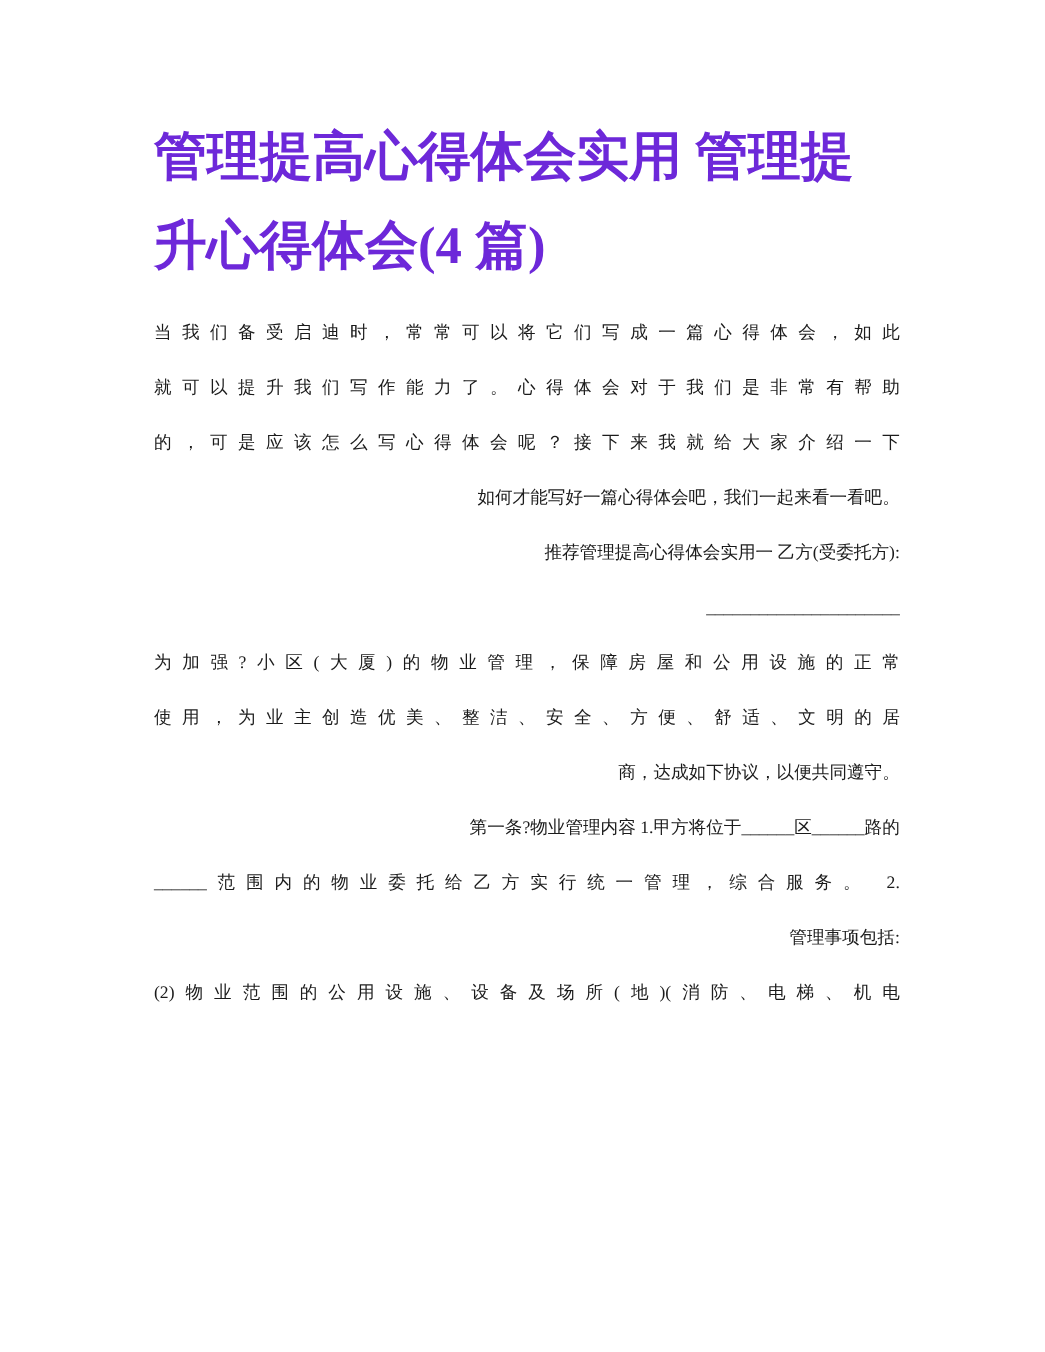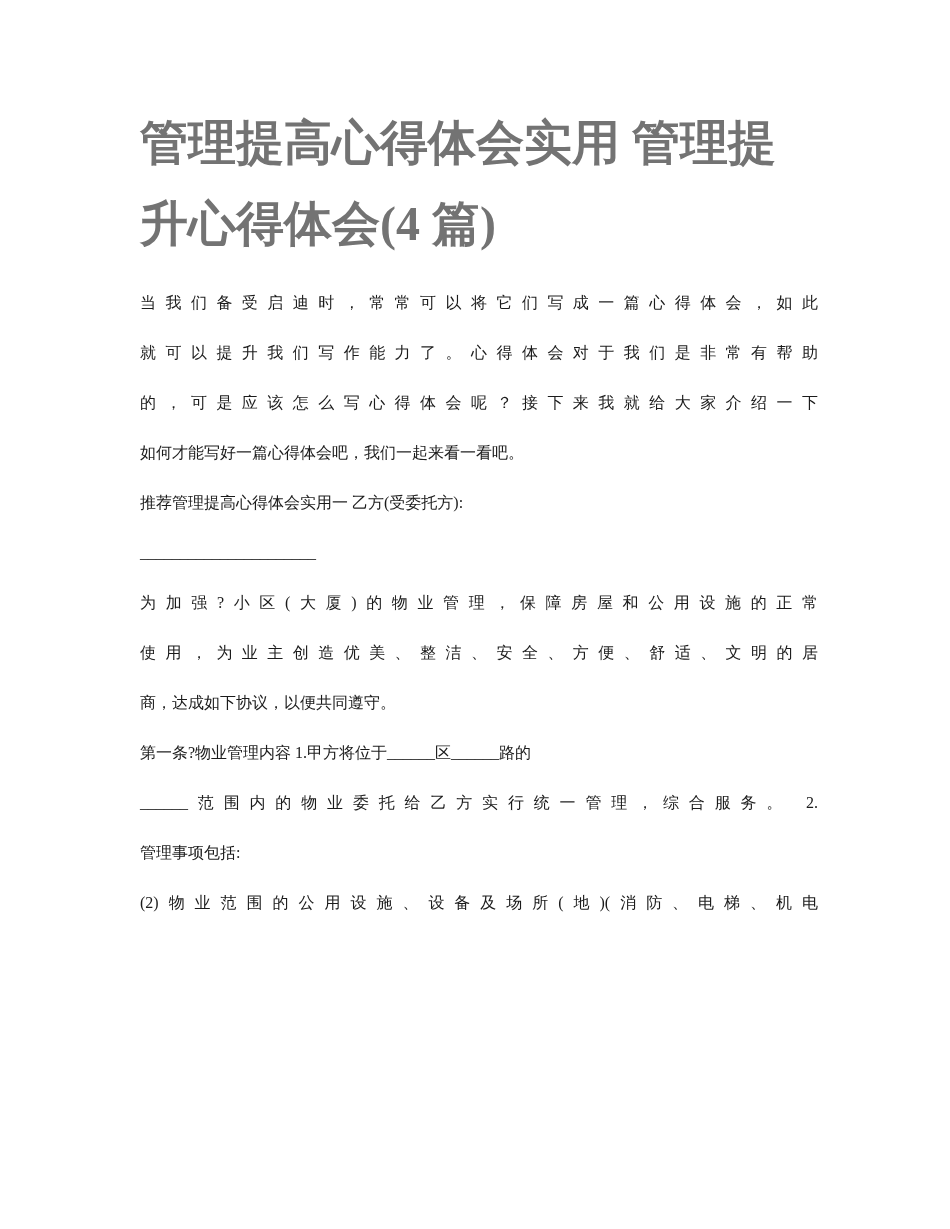--- a/index.html
+++ b/index.html
@@ -33,34 +33,35 @@
     line-height: 81px;
     white-space: nowrap;
   }
   .body {
     font-size: 16px;
   }
   .line {
     height: 50px;
     line-height: 50px;
     white-space: nowrap;
+    text-align: right;
   }
   
   .line.j {
     text-align: justify;
     text-align-last: justify;
     text-justify: inter-character;
   }
 </style>
 </head>
 <body>
 
 <div class="page" style="background: rgb(255, 255, 255); color: rgb(27, 27, 27);">
   <div class="content">
-    <h1 class="title" style="color: #737373;">
+    <h1 class="title" style="color: #6d28d9;">
         <div class="title-line">管理提高心得体会实用 管理提</div>
         <div class="title-line">升心得体会(4 篇)</div>
       </h1>
     <div class="body">
         <div class="line j">当我们备受启迪时，常常可以将它们写成一篇心得体会，如此</div>
         <div class="line j">就可以提升我们写作能力了。心得体会对于我们是非常有帮助</div>
         <div class="line j">的，可是应该怎么写心得体会呢？接下来我就给大家介绍一下</div>
         <div class="line">如何才能写好一篇心得体会吧，我们一起来看一看吧。</div>
         <div class="line">推荐管理提高心得体会实用一 乙方(受委托方):</div>
         <div class="line">______________________</div>

